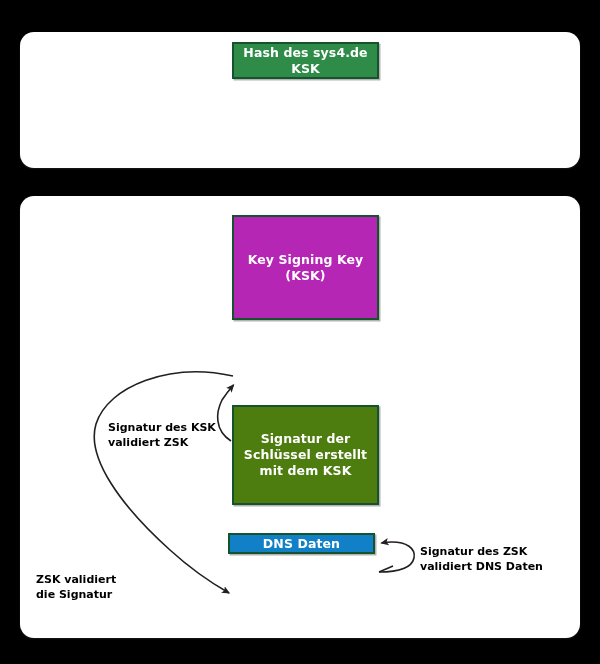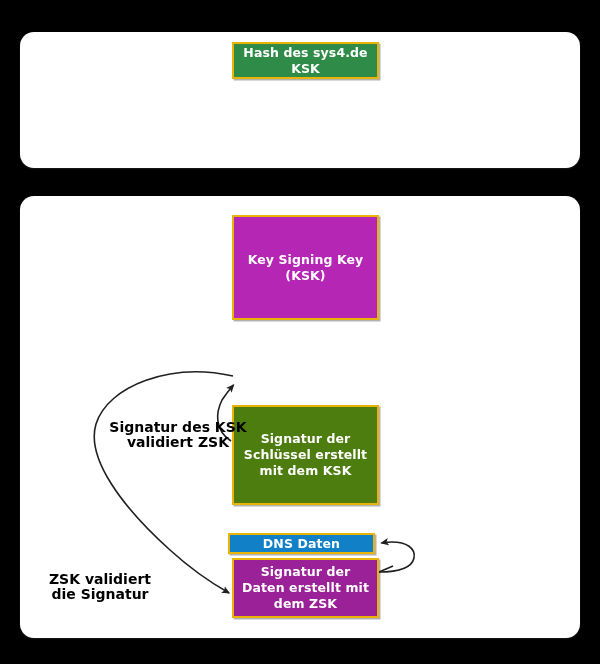--- a/index.html
+++ b/index.html
@@ -28,21 +28,21 @@
     border-radius: 14px;
     box-shadow: 0 1px 2px rgba(255,255,255,0.10);
   }
   #panel-top    { left: 20px; top: 32px;  width: 560px; height: 136px; }
   #panel-bottom { left: 20px; top: 196px; width: 560px; height: 442px; }
 
   
   .box {
     position: absolute;
     box-sizing: border-box;
-    border: 2px solid #eab308;
+    border: 2px solid #14532d;
     color: #ffffff;
     font-weight: bold;
     font-size: 12.5px;
     line-height: 16px;
     display: flex;
     align-items: center;
     justify-content: center;
     text-align: center;
     letter-spacing: 0.1px;
     padding: 4px 4px;
@@ -66,24 +66,23 @@
     left: 0; top: 0;
     width: 600px; height: 664px;
     z-index: 2;
     pointer-events: none;
   }
 
   
   .label {
     position: absolute;
     color: #000000;
-    font-size: 14px;
+    font-size: 11px;
     line-height: 15px;
     font-weight: bold;
-    text-align: center;
     white-space: pre-line;
     z-index: 4;
   }
   #label-ksk-validates   { left: 108px; top: 420px; width: 140px; }
   #label-zsk-validates   { left: 36px;  top: 524px; width: 128px; margin-top: 48px; }
   #label-sig-dns         { left: 420px; top: 544px; width: 152px; }
 </style>
 </head>
 <body>
 
@@ -109,25 +108,20 @@
     <span>Signatur der
 Schlüssel
 erstellt mit dem
 KSK</span>
   </div>
 
   <div class="box" id="box-dns-data">
     <span>DNS Daten</span>
   </div>
 
-  <div class="box" id="box-data-sig">
-    <span>Signatur der
-Daten erstellt
-mit dem ZSK</span>
-  </div>
 
   <svg id="arrows" viewBox="0 0 600 664" width="600" height="664" xmlns="http://www.w3.org/2000/svg">
     <defs>
       <marker id="ah" viewBox="0 0 10 10" refX="8.5" refY="5" markerWidth="5.2" markerHeight="5.2" orient="auto-start-reverse">
         <path d="M 0 0.6 L 10 5 L 0 9.4 L 2.3 5 Z" fill="#231f20"></path>
       </marker>
     </defs>
 
     <path d="M 231 441 C 214 430 216 412 222 400 C 226 394 230 389 233.5 385" fill="none" stroke="#231f20" stroke-width="1.6" marker-end="url(#ah)"></path>
 
@@ -137,14 +131,16 @@
 
     <path d="M 379 572 L 393 566" fill="none" stroke="#231f20" stroke-width="1.6"></path>
   </svg>
 
   <div class="label" id="label-ksk-validates">Signatur des KSK
 validiert ZSK</div>
 
   <div class="label" id="label-zsk-validates">ZSK validiert
 die Signatur</div>
 
+  <div class="label" id="label-sig-dns">Signatur des ZSK
+validiert DNS Daten</div>
 
 </div>
 
 </body></html>

